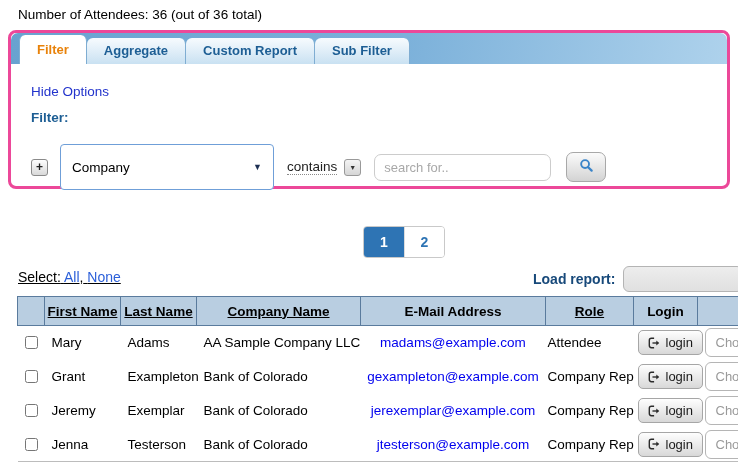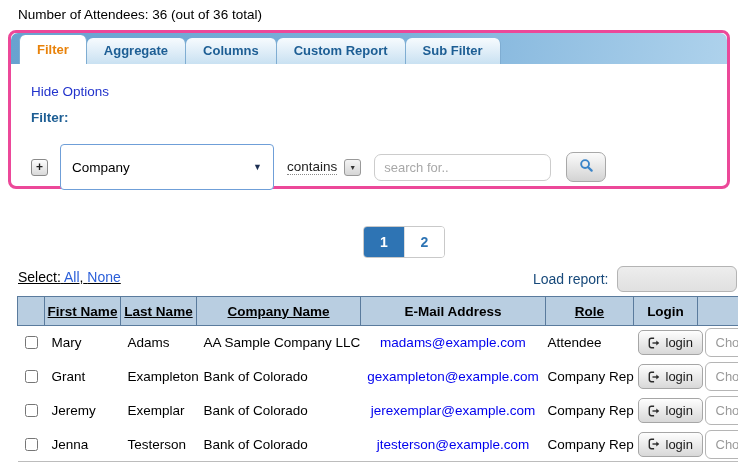--- a/index.html
+++ b/index.html
@@ -69,21 +69,21 @@
   
   .pagination { position:absolute; left:363px; top:226px; display:flex; border:1px solid #c9c9c9; border-radius:4px; overflow:hidden; }
   .page-btn { width:40px; height:30px; line-height:30px; text-align:center; font-weight:bold; font-size:14px; cursor:pointer; }
   .page-btn.active { background:#2e74b4; color:#fff; }
   .page-btn.inactive { background:#fff; color:#2e74b4; border-left:1px solid #ddd; }
 
   
   .select-bar { position:absolute; left:18px; top:269px; font-size:14px;text-decoration:underline; }
   .select-bar a { color:#2b5fd9; text-decoration:none; cursor:pointer; }
   .load-bar { position:absolute; left:533px; top:266px; display:flex; align-items:center; }
-  .load-label { font-weight:normal; color:#17497a; font-size:14px; margin-right:8px; white-space:nowrap; }
+  .load-label { font-weight:bold; color:#17497a; font-size:14px; margin-right:8px; white-space:nowrap; }
   .load-select {
     width:120px; height:26px; border:1px solid #b4b4b4; border-radius:6px;
     background:linear-gradient(#ededed,#e0e0e0); cursor:pointer;
   }
 
   
   table.attendees { position:absolute; left:17px; top:296px; width:753px; border-collapse:collapse; table-layout:fixed; font-size:13.5px; }
   table.attendees th {
     background:#b9cee1; border:1px solid #5a7b9d; height:29px;
     font-weight:bold; color:#000; text-align:center; padding:0 2px; white-space:nowrap; overflow:hidden;
@@ -112,21 +112,20 @@
 <body>
 
 <div class="screen">
 
   <div class="title">Number of Attendees: 36 (out of 36 total)</div>
 
   <div class="panel">
     <div class="tabstrip">
       <div class="tab active">Filter</div>
       <div class="tab">Aggregate</div>
-      <div class="tab">Columns</div>
       <div class="tab">Custom Report</div>
       <div class="tab">Sub Filter</div>
     </div>
 
     <div class="hide-options">Hide Options</div>
 
     <div class="filter-row">
       <span class="filter-label">Filter:</span>
     </div>
 

